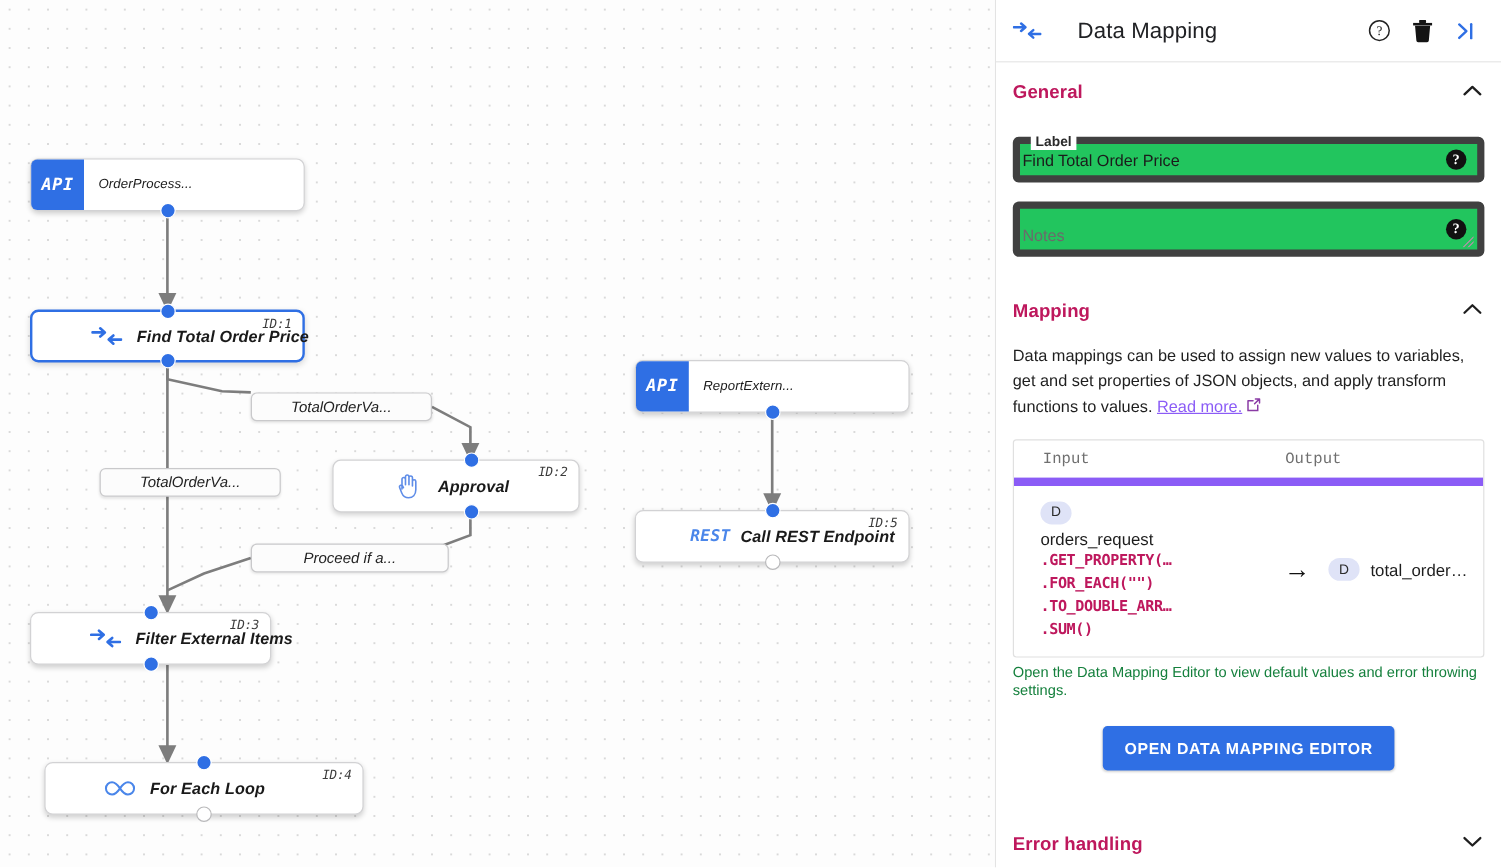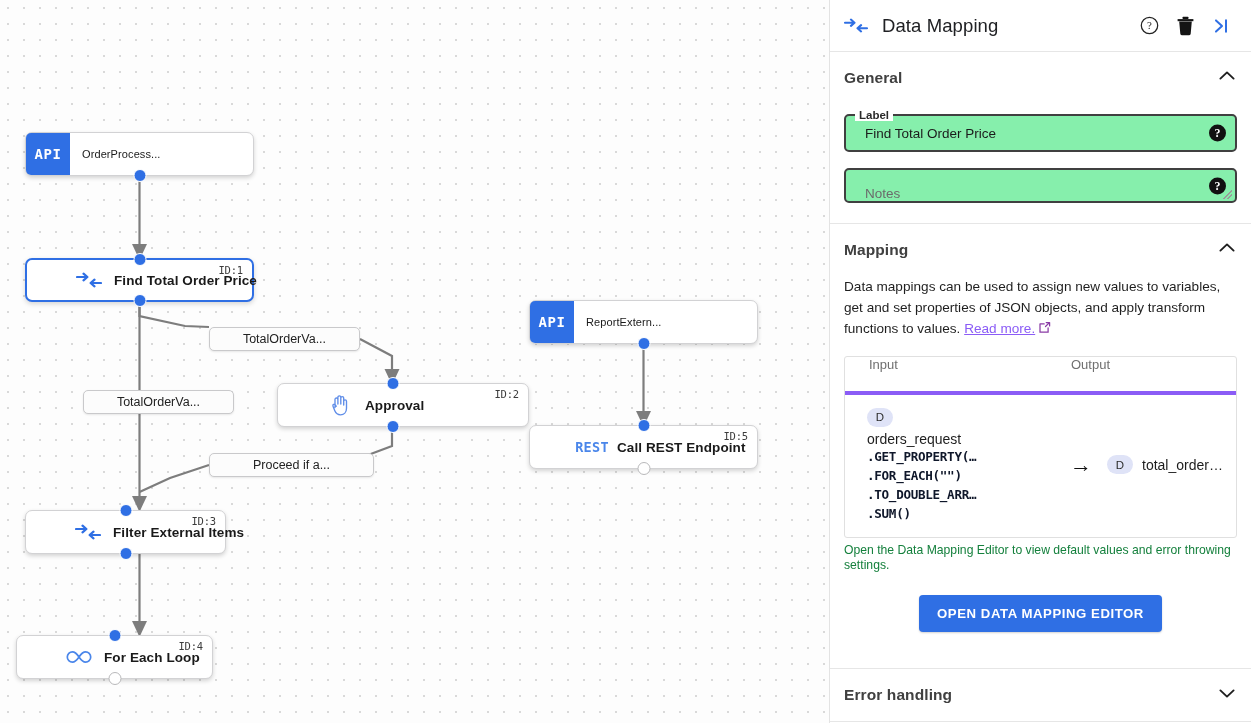--- a/index.html
+++ b/index.html
@@ -16,20 +16,21 @@
   
   #canvas {
     position: relative;
     width: 829px; height: 723px;
     background-color: #fdfdfd;
     background-image: radial-gradient(circle, #d9d9d9 1.1px, transparent 1.2px);
     background-size: 16px 16px;
     background-position: 0px 0px;
     overflow: hidden;
     flex: 0 0 829px;
+    font-style: italic;
   }
   #edges { position: absolute; left: 0; top: 0; width: 829px; height: 723px; pointer-events: none; }
 
   .node {
     position: absolute;
     height: 44px;
     background: #ffffff;
     border: 1px solid #d2d2d4;
     border-radius: 7px;
     box-shadow: 0 2px 4px rgba(0,0,0,0.17);
@@ -102,54 +103,54 @@
     display: flex; flex-direction: column;
   }
   .panel-header {
     height: 52px; flex: 0 0 52px;
     display: flex; align-items: center;
     padding: 0 16px 0 14px;
     border-bottom: 1px solid #e6e6e6;
     background:#fff;
   }
   .panel-title {
-    font-size: 18.5px; color: #202124; margin-left: 14px; flex: 1;
+    font-size: 18.5px; color: #202124; margin-left: 30px; flex: 1;
     letter-spacing: .1px;
   }
   .hdr-icon { width: 28px; height: 28px; display:flex; align-items:center; justify-content:center; cursor:pointer; }
   .hdr-icon + .hdr-icon { margin-left: 8px; }
 
   .section { padding: 0 14px; }
   .section-head {
     height: 52px; display: flex; align-items: center; cursor: pointer;
   }
-  .section-head .t { flex: 1; font-size: 15.5px; font-weight: 700; color: #404040; letter-spacing:.1px; }
+  .section-head .t { flex: 1; font-size: 15.5px; font-weight: 700; color: #be185d; letter-spacing:.1px; }
   .divider { height: 1px; background: #e6e6e6; }
 
   
   .field {
     position: relative; margin: 10px 0 0 0;
-    border: 2px solid #404040; border-radius: 5px;
+    border: 6px solid #404040; border-radius: 5px;
     height: 38px; display: flex; align-items: center;
-    padding: 0 38px 0 19px;
-    background: #86efac;
+    padding: 0 38px 0 2px;
+    background: #22c55e;
   }
   .field .legend {
     position: absolute; top: -7px; left: 9px;
     background: #fff; padding: 0 4px;
     font-size: 11.5px; font-weight: 700; color: #2a2a2a;
   }
   .field input, .field textarea {
     border: 0; outline: none; width: 100%;
     font-family: "Liberation Sans", sans-serif;
     font-size: 13.5px; color: #1b1b1b; background: transparent; padding:0;
     resize: none;
   }
   .field input::placeholder, .field textarea::placeholder { color: #6b6b6b; }
-  .field.notes { height: 35px; align-items: flex-end; padding-top: 10px; margin-top: 16px; }
+  .field.notes { height: 46px; align-items: center; padding-top: 10px; margin-top: 16px; }
   .help-dot {
     position: absolute; right: 9px; top: 50%; transform: translateY(-50%);
     width: 17px; height: 17px; border-radius: 50%;
     background: #111; color: #fff; font-size: 12px; font-weight: 700;
     display: flex; align-items: center; justify-content: center;
     cursor: pointer; font-family: "Liberation Serif", serif;
   }
   .resize-grip {
     position: absolute; right: 3px; bottom: 2px; width: 9px; height: 9px;
     background:
@@ -158,38 +159,38 @@
   }
 
   .desc {
     font-size: 13.6px; line-height: 21px; color: #1f1f1f; margin: 0 0 16px 0;
   }
   .readmore { color: #8b5cf6; text-decoration: underline; cursor: pointer; }
   .ext-ico { display:inline-block; vertical-align:-1px; margin-left:3px; }
 
   
   .map-table { border: 1px solid #e0e0e0; border-radius: 3px; overflow: hidden; }
-  .map-thead { display: flex; height: 38px; border-bottom: 4px solid #8b5cf6; }
+  .map-thead { display: flex; height: 38px; align-items: center; border-bottom: 7px solid #8b5cf6; font-family: Liberation Mono, monospace; }
   .map-thead div { font-size: 13px; color: #6f6f6f; }
   .th-in { padding-left: 24px; width: 210px; }
   .th-out { padding-left: 16px; }
   .map-row { display: flex; align-items: center; padding: 12px 0 14px 0; }
   .map-in { width: 210px; padding-left: 22px; }
   .map-arrow { width: 52px; display:flex; align-items:center; justify-content:center; font-size: 22px; color:#111; }
   .map-out { display: flex; align-items: center; gap: 9px; }
   .badge-d {
     display: inline-flex; align-items: center; justify-content: center;
     min-width: 26px; height: 19px; padding: 0 7px;
     border-radius: 10px; background: #dfe3f7; color: #2c2c2c;
     font-size: 11.5px; letter-spacing: .2px;
   }
   .varname { font-size: 14px; color: #1d1d1d; margin-top: 4px; }
   .chaincode {
     font-family: "DejaVu Sans Mono", monospace;
-    font-size: 12.6px; font-weight: 700; color: #0f172a;
+    font-size: 12.6px; font-weight: 700; color: #be185d;
     line-height: 19px; letter-spacing: -0.3px; white-space: pre;
   }
   .map-note { font-size: 12.2px; color: #15803d; margin-top: 5px; line-height: 15px; }
   .btn-primary {
     display: block; margin: 22px auto 0 auto;
     background: #2f6fe4; color: #fff; border: 0; border-radius: 4px;
     font-family: "Liberation Sans", sans-serif;
     font-size: 13.2px; font-weight: 700; letter-spacing: .55px;
     padding: 11px 18px; cursor: pointer;
     box-shadow: 0 1px 2px rgba(0,0,0,0.18);
@@ -239,21 +240,21 @@
           <path d="M1,6 L11,6 M7.5,2.6 L11.4,6 L7.5,9.4" stroke="#2f6fe4" stroke-width="2.2" fill="none" stroke-linecap="round" stroke-linejoin="round"></path>
           <path d="M25,12 L15,12 M18.5,8.6 L14.6,12 L18.5,15.4" stroke="#2f6fe4" stroke-width="2.2" fill="none" stroke-linecap="round" stroke-linejoin="round"></path>
         </svg>
       </div>
       <div class="label">Find Total Order Price</div>
       <div class="idtag">ID:1</div>
       <div class="port top"></div>
       <div class="port bot"></div>
     </div>
 
-    <div class="node" style="left:277px; top:383px; width:252px;">
+    <div class="node" style="left:277px; top:383px; width:206px;">
       <div class="icocell">
         <svg width="20" height="22" viewBox="0 0 20 22">
           <path d="M5,13.5 L5,5.4 a1.45,1.45 0 0 1 2.9,0 L7.9,10 M7.9,10 L7.9,3.3 a1.45,1.45 0 0 1 2.9,0 L10.8,10 M10.8,10 L10.8,4.1 a1.45,1.45 0 0 1 2.9,0 L13.7,11 M13.7,11 L13.7,7.2 a1.4,1.4 0 0 1 2.8,0 L16.5,14.2 c0,4.1 -2.6,6.6 -6,6.6 c-3,0 -4.7,-1.6 -5.7,-4 L3,12.2 a1.4,1.4 0 0 1 2.4,-1.4 L6.2,12.4" stroke="#5f8de8" stroke-width="1.35" fill="#ffffff" stroke-linecap="round" stroke-linejoin="round"></path>
         </svg>
       </div>
       <div class="label">Approval</div>
       <div class="idtag">ID:2</div>
       <div class="port top" style="left:115px;"></div>
       <div class="port bot" style="left:115px;"></div>
     </div>
@@ -264,21 +265,21 @@
           <path d="M1,6 L11,6 M7.5,2.6 L11.4,6 L7.5,9.4" stroke="#2f6fe4" stroke-width="2.2" fill="none" stroke-linecap="round" stroke-linejoin="round"></path>
           <path d="M25,12 L15,12 M18.5,8.6 L14.6,12 L18.5,15.4" stroke="#2f6fe4" stroke-width="2.2" fill="none" stroke-linecap="round" stroke-linejoin="round"></path>
         </svg>
       </div>
       <div class="label">Filter External Items</div>
       <div class="idtag">ID:3</div>
       <div class="port top"></div>
       <div class="port bot"></div>
     </div>
 
-    <div class="node" style="left:16px; top:635px; width:197px;">
+    <div class="node" style="left:37px; top:635px; width:266px;">
       <div class="icocell">
         <svg width="30" height="16" viewBox="0 0 30 16">
           <path d="M15,8 c2.4,-3.6 4.1,-5.1 6.6,-5.1 a5.1,5.1 0 0 1 0,10.2 c-2.5,0 -4.2,-1.5 -6.6,-5.1 c-2.4,-3.6 -4.1,-5.1 -6.6,-5.1 a5.1,5.1 0 0 0 0,10.2 c2.5,0 4.2,-1.5 6.6,-5.1 z" stroke="#4a86ea" stroke-width="1.7" fill="none"></path>
         </svg>
       </div>
       <div class="label">For Each Loop</div>
       <div class="idtag">ID:4</div>
       <div class="port top"></div>
       <div class="port bot open"></div>
     </div>

